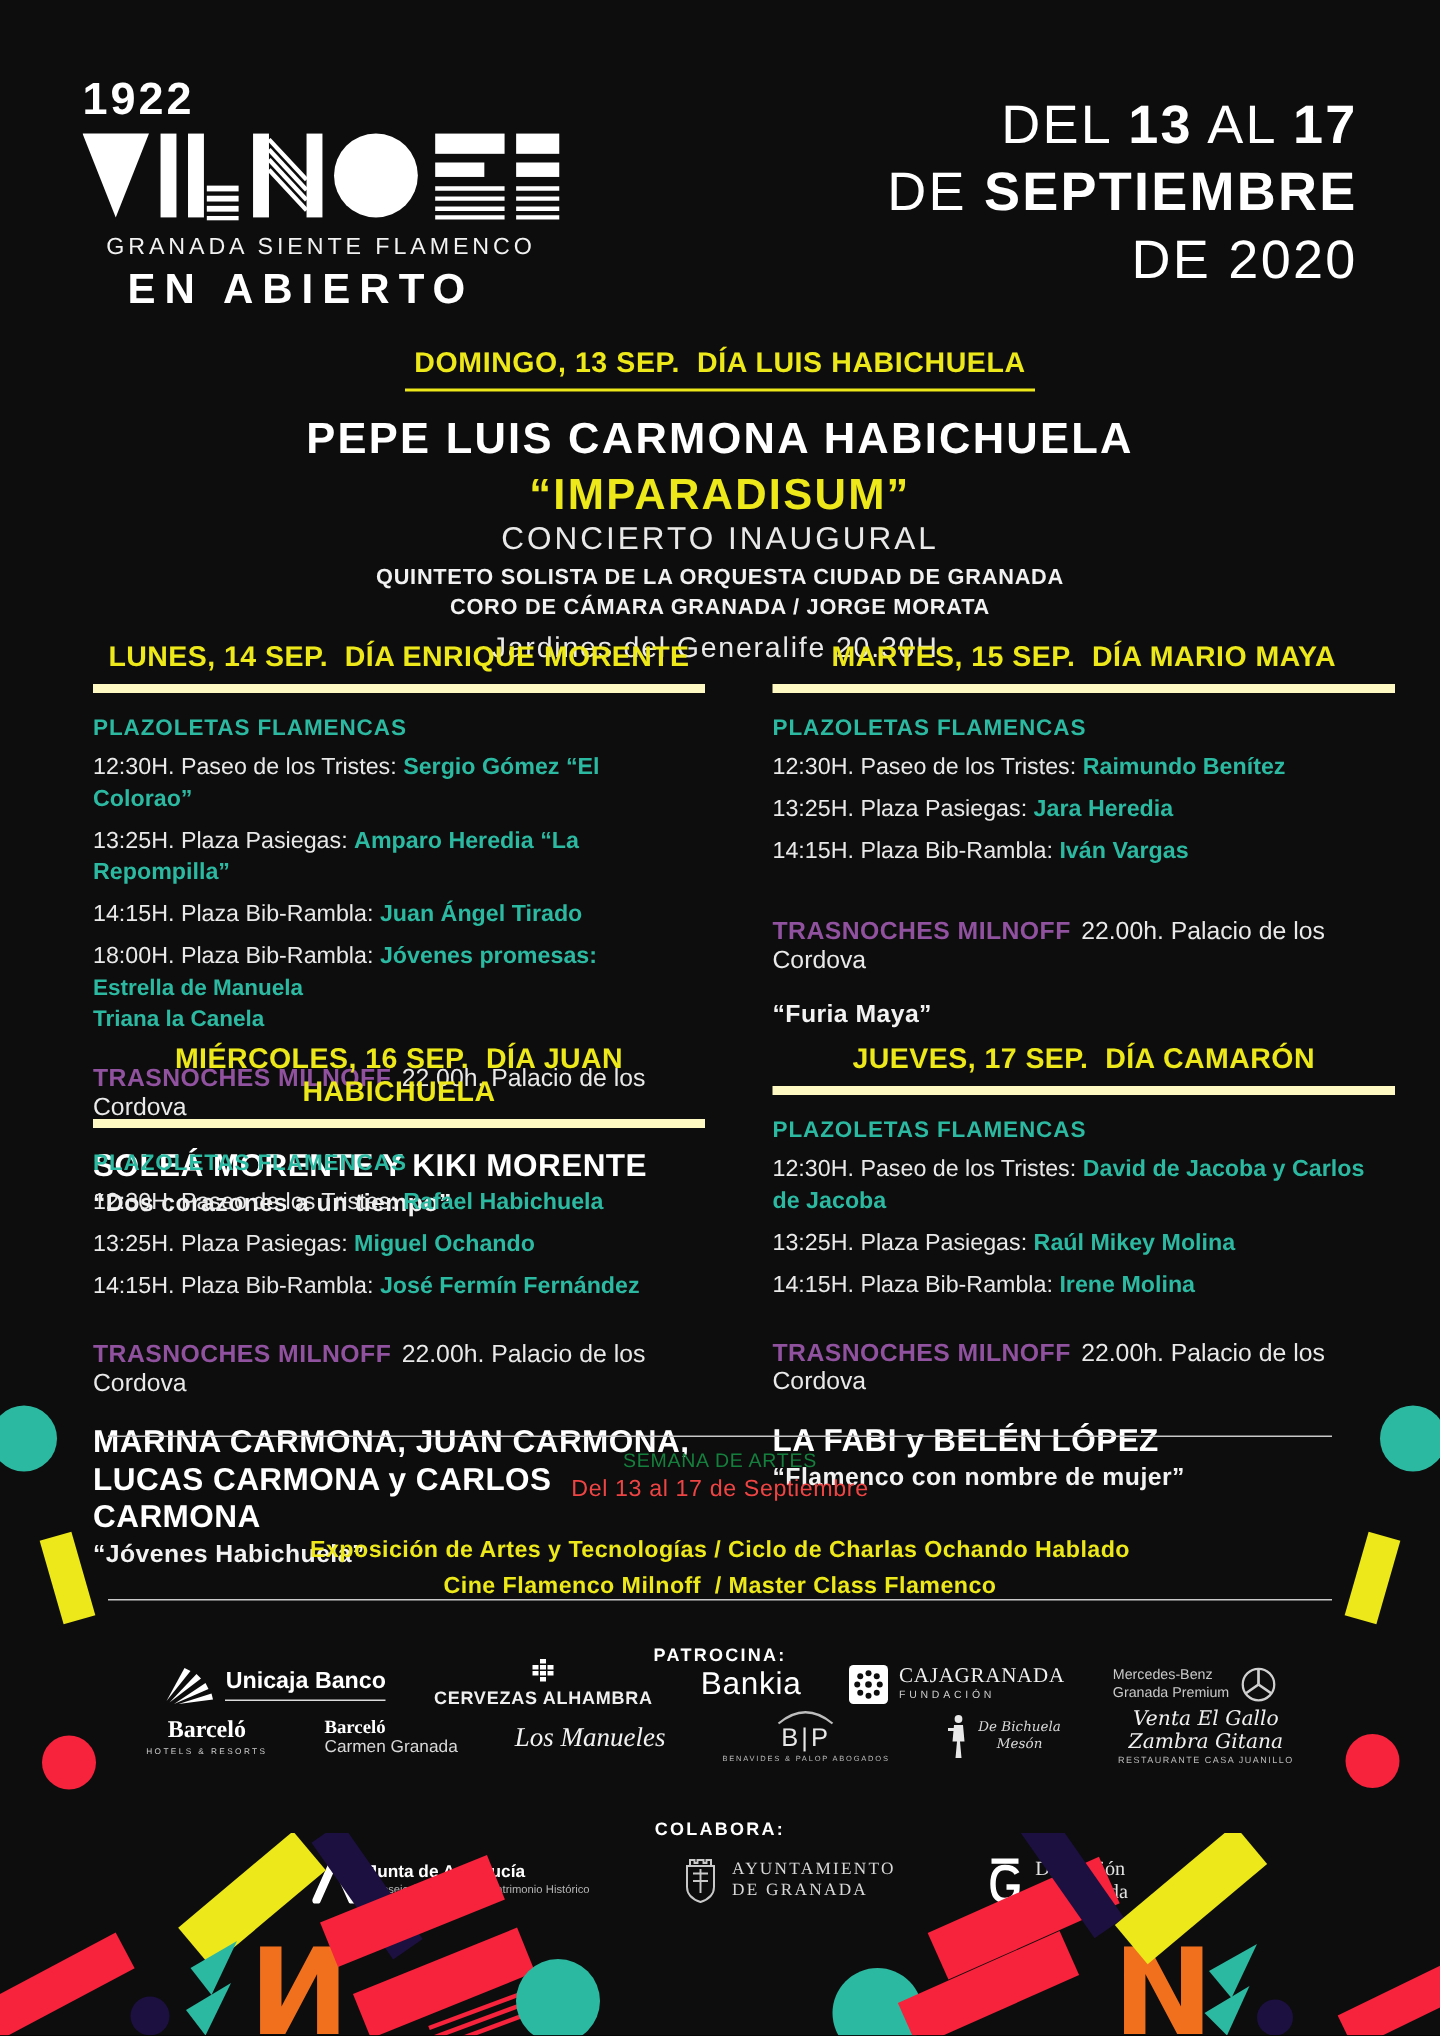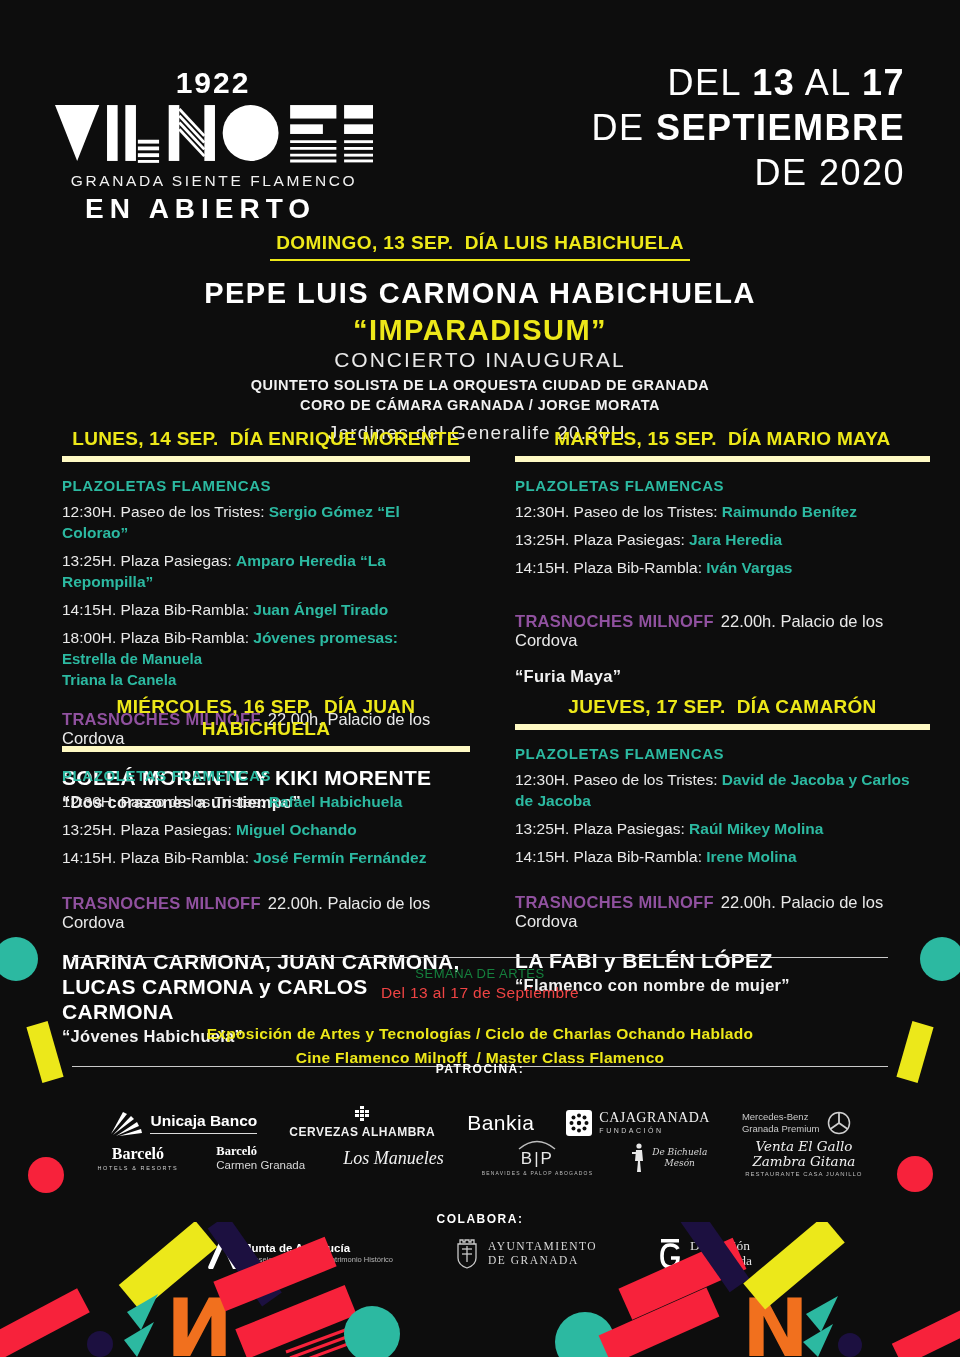--- a/index.html
+++ b/index.html
@@ -1,21 +1,21 @@
 <!DOCTYPE html>
 <html><head>
 <meta charset="utf-8">
 <style>
   html,body{margin:0;padding:0;background:#000;}
   .poster{position:relative;width:960px;height:1357px;background:#0d0d0d;overflow:hidden;
           font-family:"Liberation Sans","DejaVu Sans",sans-serif;color:#ededed;}
   .abs{position:absolute;}
   
   .logo-block{position:absolute;left:55px;top:50px;width:318px;}
-  .year{font-size:30px;font-weight:800;letter-spacing:2px;color:#fff;text-align:center;padding-right:2px;margin-top:16px;}
+  .year{font-size:30px;font-weight:800;letter-spacing:2px;color:#fff;text-align:left;padding-right:2px;}
   .wordmark{display:block;width:318px;height:62px;margin-top:2px;}
   .tagline{margin-top:8px;font-size:15.5px;letter-spacing:2.6px;color:#f2f2f2;text-align:center;}
   .subtitle{margin-top:3px;font-size:28px;font-weight:800;letter-spacing:6px;color:#fff;padding-left:30px;}
   .dates{position:absolute;top:60px;right:55px;text-align:right;color:#fff;
          font-size:36px;font-weight:300;letter-spacing:1.5px;line-height:45px;}
   .dates b{font-weight:800;}
   
   .sunday{position:absolute;left:0;top:232px;width:100%;text-align:center;}
   .sun-h{display:inline-block;font-size:19px;font-weight:800;color:#ede819;letter-spacing:.4px;
          padding:0 6px 5px 6px;border-bottom:2px solid #ede819;white-space:pre-wrap;}
@@ -186,21 +186,21 @@
 
   <div class="divider" style="top:957px"></div>
   <section class="semana">
     <div class="sem-t">SEMANA DE ARTES</div>
     <div class="sem-d">Del 13 al 17 de Septiembre</div>
     <div class="sem-l first">Exposición de Artes y Tecnologías / Ciclo de Charlas Ochando Hablado</div>
     <div class="sem-l">Cine Flamenco Milnoff  / Master Class Flamenco</div>
   </section>
   <div class="divider" style="top:1066px"></div>
 
-  <div class="sp-label" style="top:1062px">PATROCINA:</div>
+  <div class="sp-label" style="top:1096px">PATROCINA:</div>
   <div class="logo-row" style="top:1106px;gap:32px">
     <div class="lg">
       <svg width="34" height="26" viewBox="0 0 34 26">
         <g fill="#fff">
             <path d="M2,24 L14,2 L18,4 Z"></path>
             <path d="M4,25 L22,6 L25,9 Z"></path>
             <path d="M7,26 L28,12 L30,16 Z"></path>
             <path d="M10,26 L32,19 L33,23 Z"></path>
           </g>
       </svg>

